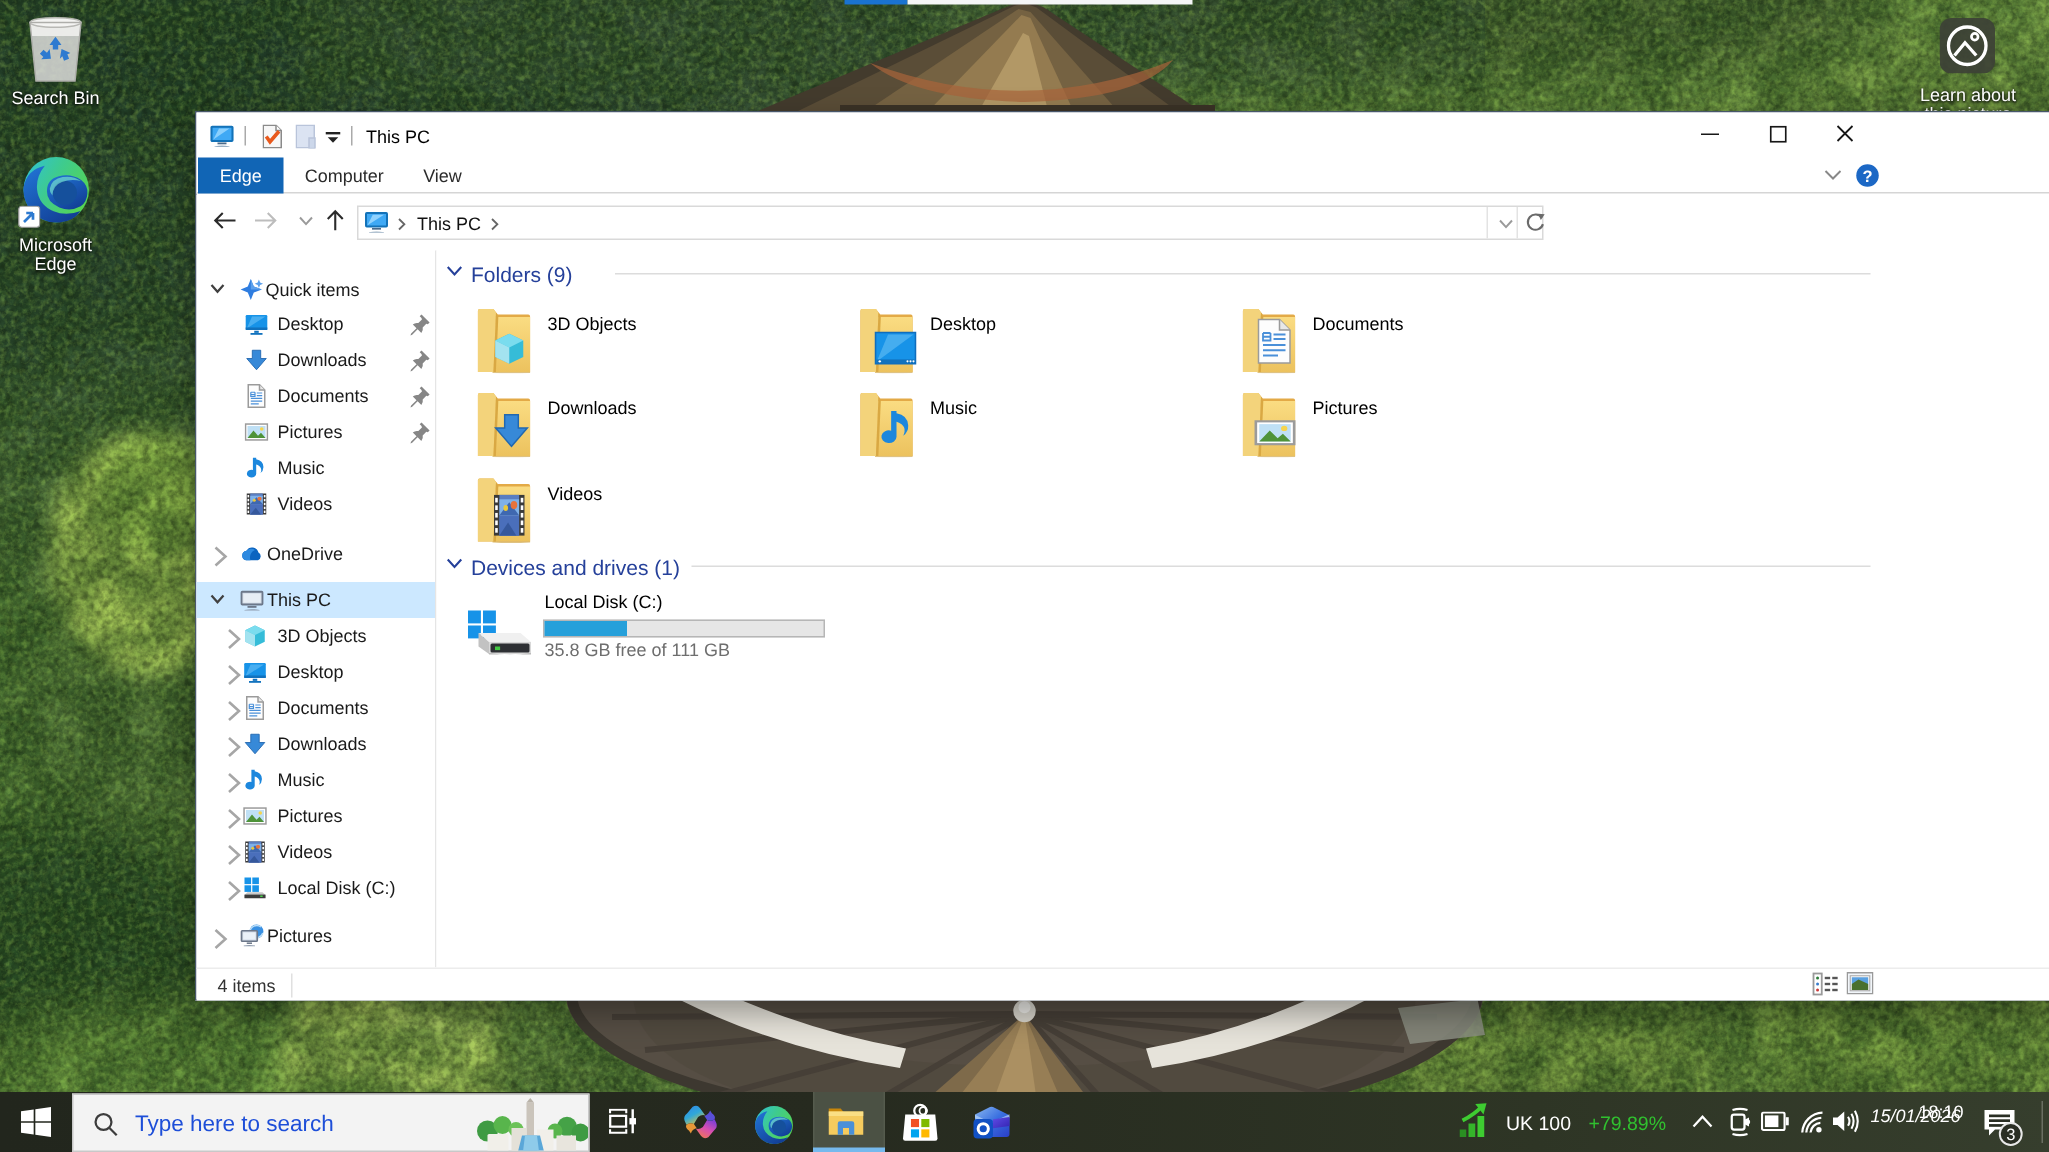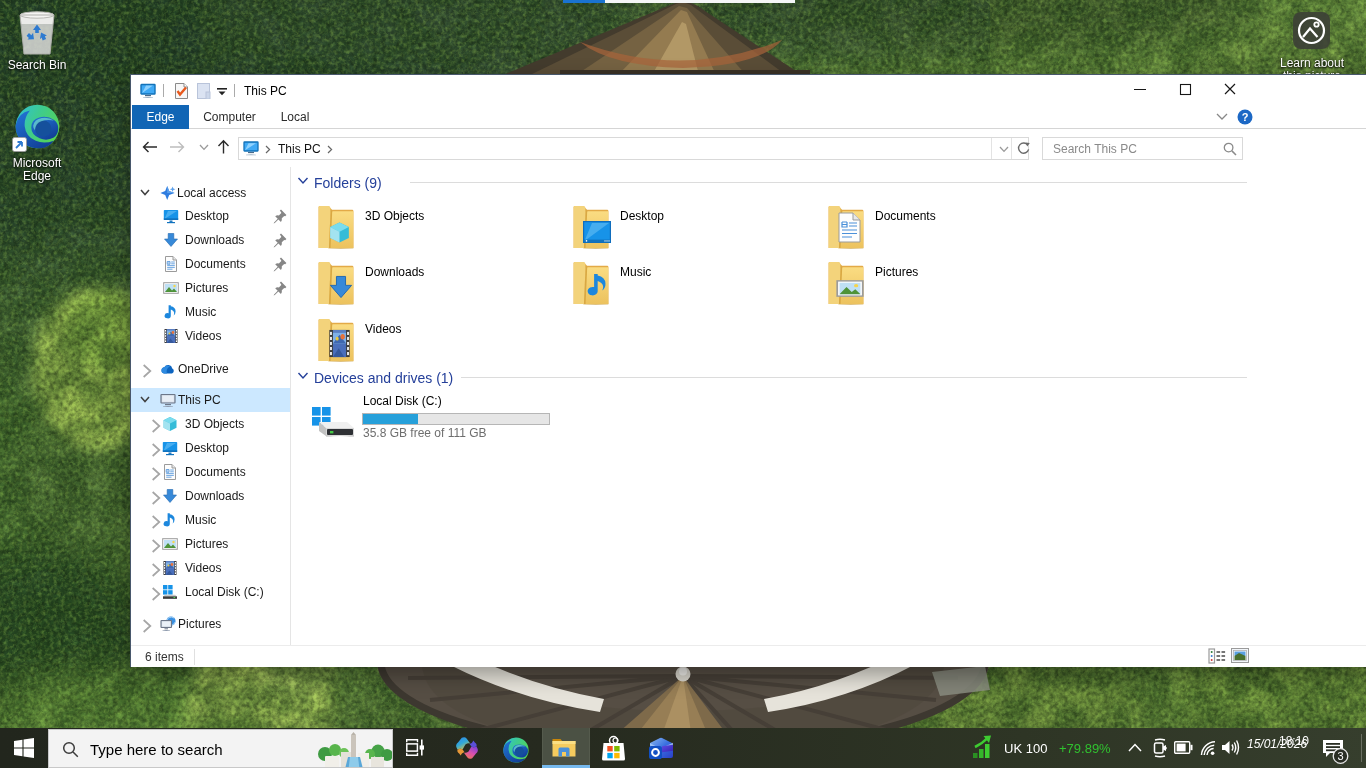--- a/index.html
+++ b/index.html
@@ -344,21 +344,21 @@
           <rect x="17.5" y="9.5" width="10" height="10" fill="none" stroke="#171717" stroke-width="1.1"></rect>
         </svg>
       <svg class="capbtn" style="left:1077px;" width="45" height="30">
           <path d="M17 9 L27 19 M27 9 L17 19" stroke="#171717" stroke-width="1.2"></path>
         </svg>
     </div>
     <div id="title">This PC</div>
     <div id="menubar">
       <div id="filetab">Edge</div>
       <div class="tab" style="left:70px;width:57px;">Computer</div>
-      <div class="tab" style="left:148px;width:32px;">Local</div>
+      <div class="tab" style="left:148px;width:32px;">View</div>
       <svg class="abs" style="left:1085px;top:8px" width="12" height="8" viewBox="0 0 12 8">
           <path d="M1 1 L6 6 L11 1" fill="none" stroke="#888" stroke-width="1.3"></path>
         </svg>
       <svg class="abs" style="left:1106px;top:4px" width="16" height="16" viewBox="0 0 16 16">
         <circle cx="8" cy="8" r="7.5" fill="#1c68c5"></circle>
         <text x="8" y="12" font-size="11" font-weight="bold" fill="#fff" text-anchor="middle" font-family="Liberation Sans">?</text>
       </svg>
     </div>
     <div id="addr">
       <svg class="abs" style="left:10px;top:9px" width="17" height="16" viewBox="0 0 17 16">
@@ -390,37 +390,30 @@
         <div class="abs" style="left:752px;top:0;width:1px;height:21px;background:#e3e3e3;"></div>
         <svg class="abs" style="left:760px;top:8px" width="10" height="7" viewBox="0 0 10 7">
             <path d="M1 1 L5 5.4 L9 1" fill="none" stroke="#9a9a9a" stroke-width="1.3"></path>
           </svg>
         <div class="abs" style="left:772px;top:0;width:1px;height:21px;background:#e3e3e3;"></div>
         <svg class="abs" style="left:777px;top:4px" width="14" height="14" viewBox="0 0 14 14">
           <path d="M11.9 3.2 A5.1 5.1 0 1 0 12.6 7.4" fill="none" stroke="#6a6a6a" stroke-width="1.4"></path>
           <path d="M9.5 0.5 L13.8 0.9 L11.2 4.6 Z" fill="#6a6a6a"></path>
         </svg>
       </div>
-      <div id="searchbox">
-        <div class="abs" style="left:10px;top:4px;font-size:12px;color:#8a8a8a;">Search This PC</div>
-        <svg class="abs" style="left:180px;top:4px" width="14" height="14" viewBox="0 0 14 14">
-          <circle cx="5.6" cy="5.6" r="4.3" fill="none" stroke="#8a8a8a" stroke-width="1.3"></circle>
-          <line x1="8.9" y1="8.9" x2="13" y2="13" stroke="#8a8a8a" stroke-width="1.5"></line>
-        </svg>
-      </div>
     </div>
     <div id="sidebar">
       <div class="srow" style="left:0;top:14px;width:159px;">
           <svg class="ic" style="left:6px" width="12" height="16" viewBox="0 0 12 16">
             <path d="M2 5 L6 9.5 L10 5" stroke="#404040" fill="none" stroke-width="1.5"></path>
           </svg>
           <svg class="ic" style="left:29px" width="16" height="16">
             <use href="#ic-star"></use>
           </svg>
-          <span style="position:absolute;left:46px;">Local access</span>
+          <span style="position:absolute;left:46px;">Quick items</span>
         </div>
       <div class="srow" style="left:0;top:37px;width:159px;">
           <svg class="ic" style="left:32px" width="16" height="16">
             <use href="#ic-desktop"></use>
           </svg>
           <span style="position:absolute;left:54px;">Desktop</span>
           <svg class="ic" style="left:141px" width="14" height="14" viewBox="0 0 16 16">
             <use href="#ic-pin"></use>
           </svg>
         </div>
@@ -666,21 +659,21 @@
           <path d="M15 30.4 Q29 32.6 43 30.4 L43 31.4 L15 31.4 Z" fill="#b8b8b8"></path>
         </svg>
         <div class="abs" style="left:52px;top:-11px;font-size:12px;color:#000;">Local Disk (C:)</div>
         <div class="abs" style="left:51px;top:8px;width:188px;height:12px;border:1px solid #b6b6b6;background:#e6e6e6;">
           <div style="width:55px;height:10px;background:#26a0da;"></div>
         </div>
         <div class="abs" style="left:52px;top:21px;font-size:12px;color:#6e6e6e;">35.8 GB free of 111 GB</div>
       </div>
     </div>
     <div id="statusbar">
-      <div style="position:absolute;left:14px;top:4px;font-size:12px;color:#333;">6 items</div>
+      <div style="position:absolute;left:14px;top:4px;font-size:12px;color:#333;">4 items</div>
       <div style="position:absolute;left:63px;top:3px;width:1px;height:16px;background:#e0e0e0;"></div>
       <svg class="abs" style="left:1077px;top:2px" width="18" height="16" viewBox="0 0 18 16">
         <rect x="1" y="1" width="5.5" height="14" fill="none" stroke="#9a9a9a" stroke-width="1.2"></rect>
         <circle cx="3.7" cy="4" r="1" fill="#2c7c38"></circle>
           <circle cx="3.7" cy="8" r="1" fill="#3a7ccc"></circle>
           <circle cx="3.7" cy="12" r="1" fill="#cc3a3a"></circle>
         <g fill="#555">
             <rect x="8.5" y="3.2" width="3.6" height="1.6"></rect>
             <rect x="13.5" y="3.2" width="3.6" height="1.6"></rect>
             <rect x="8.5" y="7.2" width="3.6" height="1.6"></rect>
@@ -703,21 +696,21 @@
       <path d="M0 2.6 L7.6 1.5 L7.6 8.5 L0 8.5 Z" fill="#fff"></path>
       <path d="M8.6 1.4 L18 0 L18 8.5 L8.6 8.5 Z" fill="#fff"></path>
       <path d="M0 9.5 L7.6 9.5 L7.6 16.5 L0 15.4 Z" fill="#fff"></path>
       <path d="M8.6 9.5 L18 9.5 L18 18 L8.6 16.6 Z" fill="#fff"></path>
     </svg>
     <div id="tsearch">
       <svg class="abs" style="left:13px;top:11px" width="17" height="17" viewBox="0 0 17 17">
         <circle cx="7" cy="7" r="5.3" fill="none" stroke="#3c3c3c" stroke-width="1.5"></circle>
         <line x1="11" y1="11" x2="15.8" y2="15.8" stroke="#3c3c3c" stroke-width="1.5"></line>
       </svg>
-      <div class="abs" style="left:41px;top:11px;font-size:15px;color:#000000;">Type here to search</div>
+      <div class="abs" style="left:41px;top:11px;font-size:15px;color:#1d4ed8;">Type here to search</div>
       <svg class="abs" style="left:266px;top:2px" width="79" height="37" viewBox="0 0 79 37">
         <circle cx="10" cy="22" r="7" fill="#3f9b43"></circle>
           <circle cx="20" cy="18" r="6" fill="#58b54c"></circle>
           <circle cx="63" cy="19" r="6.5" fill="#45a247"></circle>
           <circle cx="72" cy="23" r="6" fill="#3f9b43"></circle>
           <circle cx="29" cy="21" r="5" fill="#6cc258"></circle>
           <circle cx="55" cy="22" r="5" fill="#58b54c"></circle>
         <rect x="36" y="3" width="5" height="22" fill="#cac4bb"></rect>
         <path d="M36 3 L38.5 0 L41 3 Z" fill="#b8b2a8"></path>
         <rect x="10" y="24" width="14" height="13" rx="1" fill="#f1efe9"></rect>

